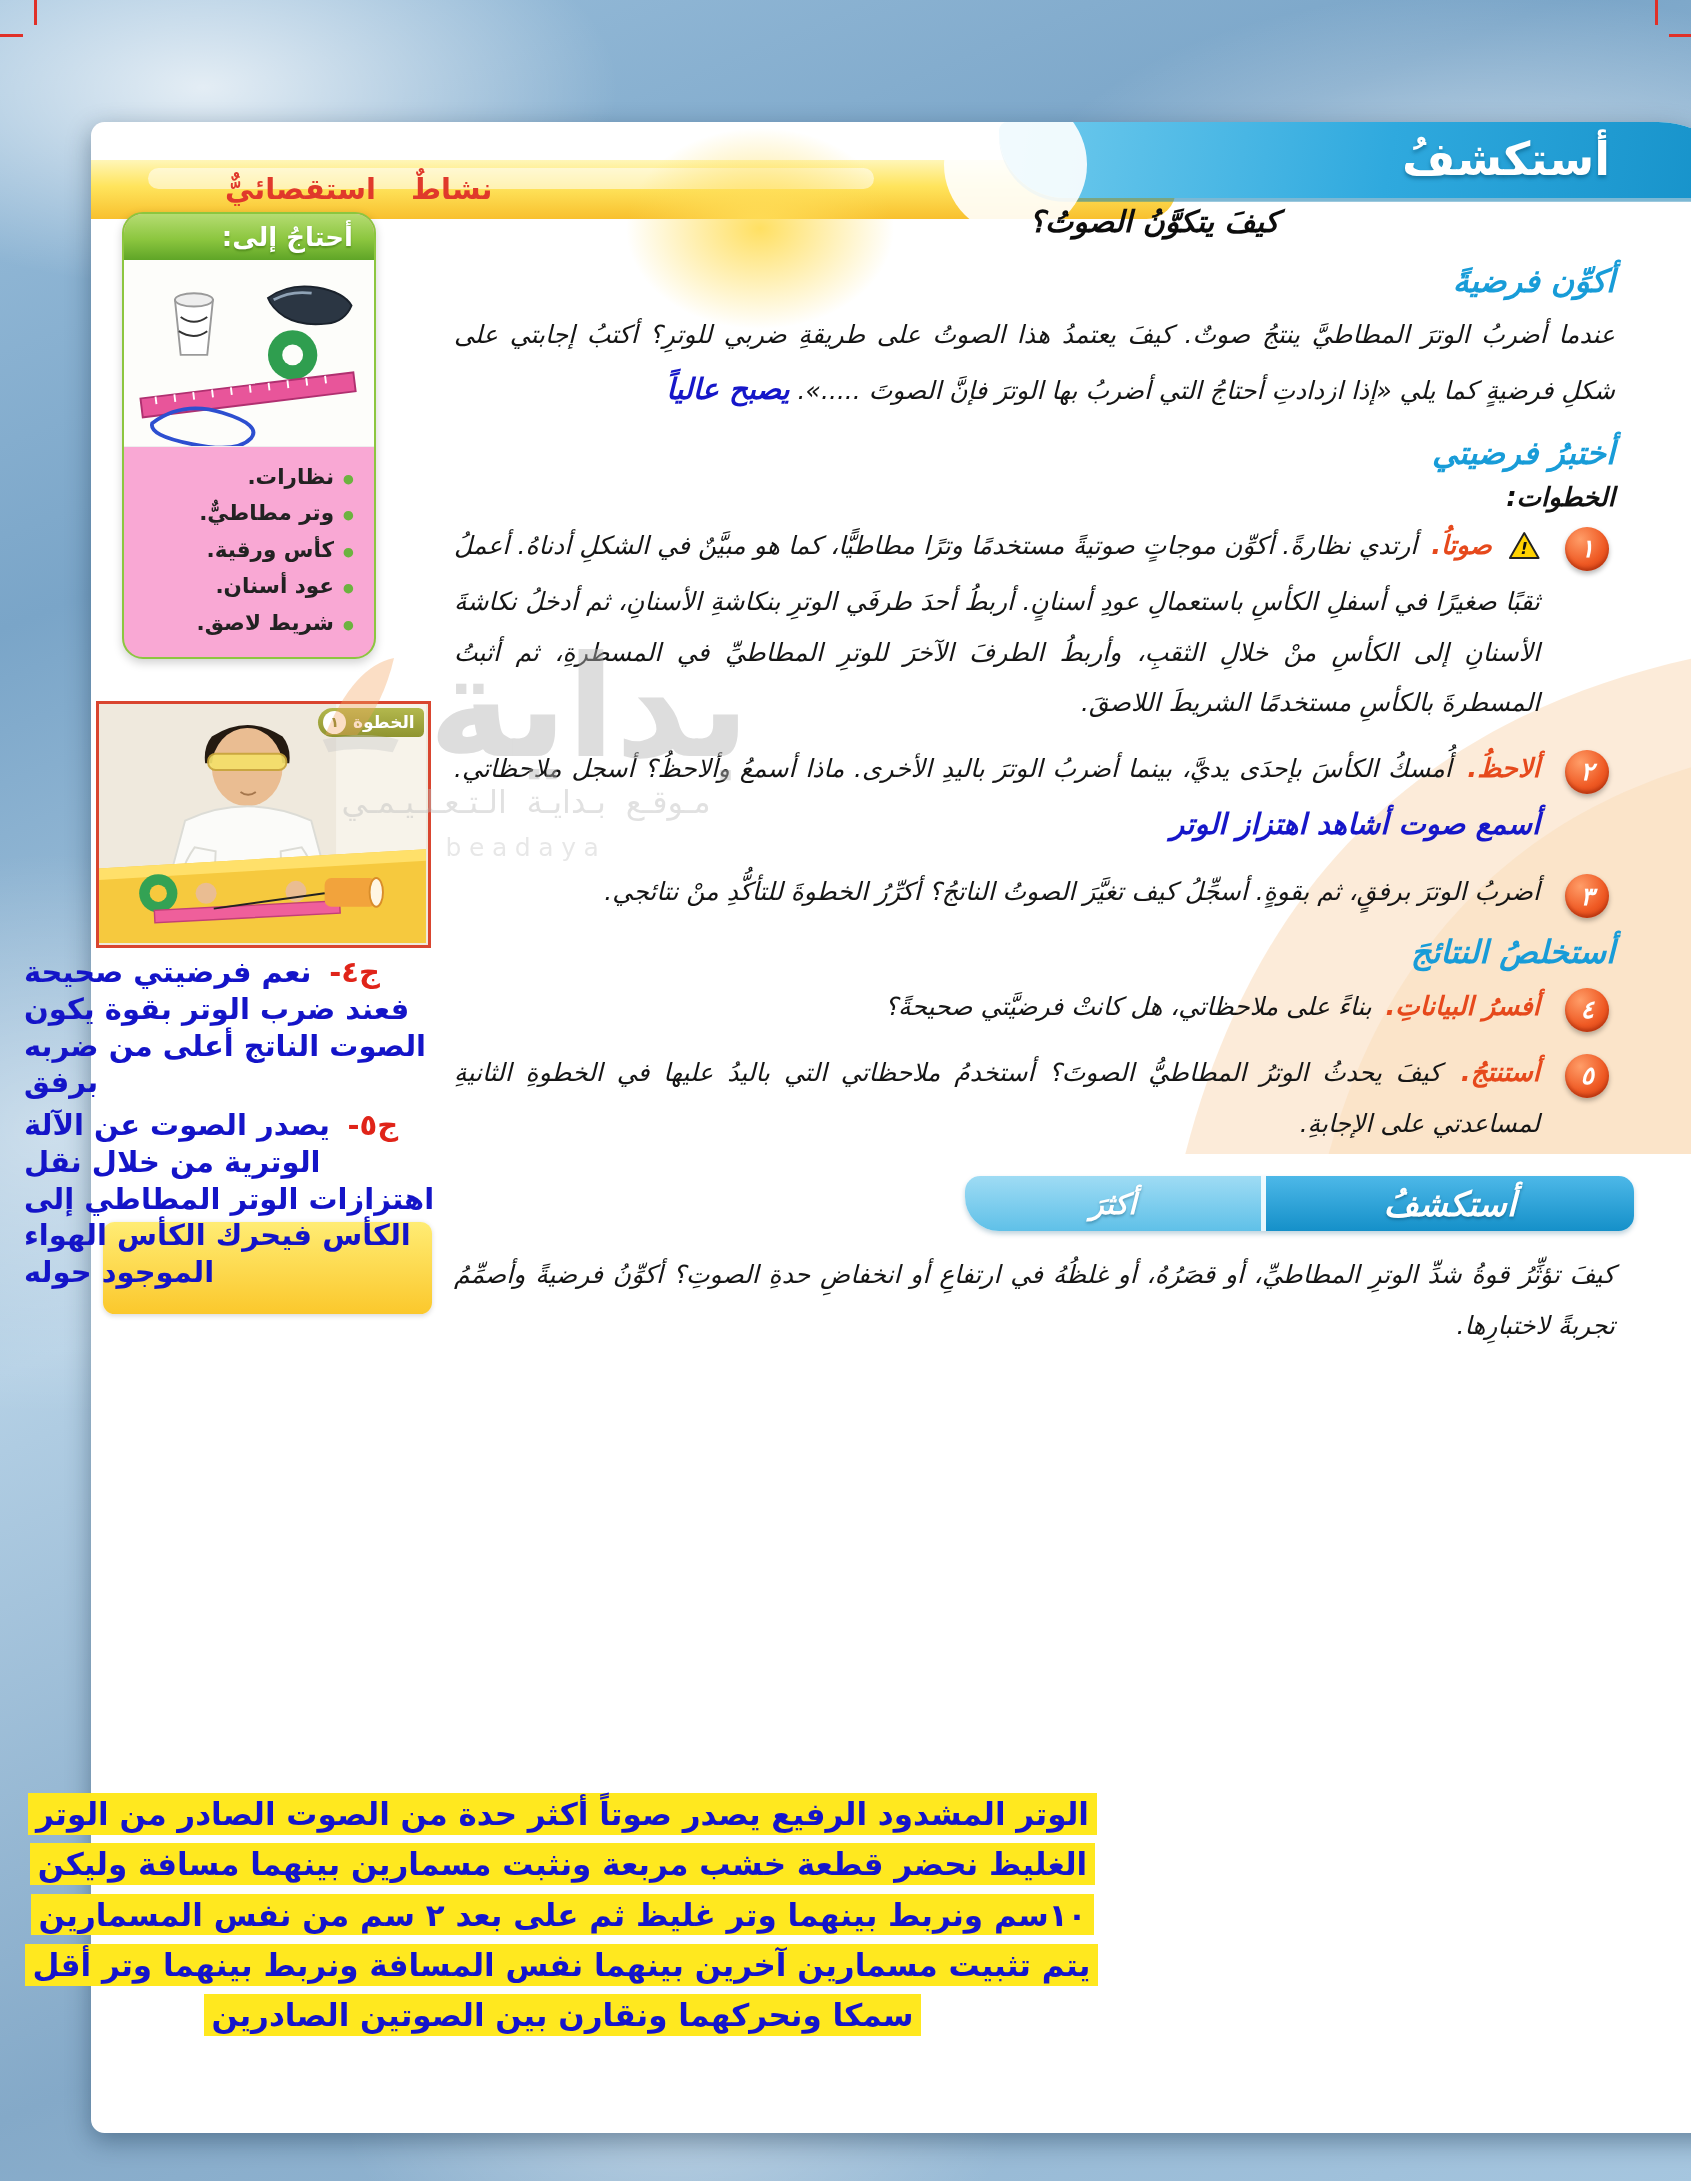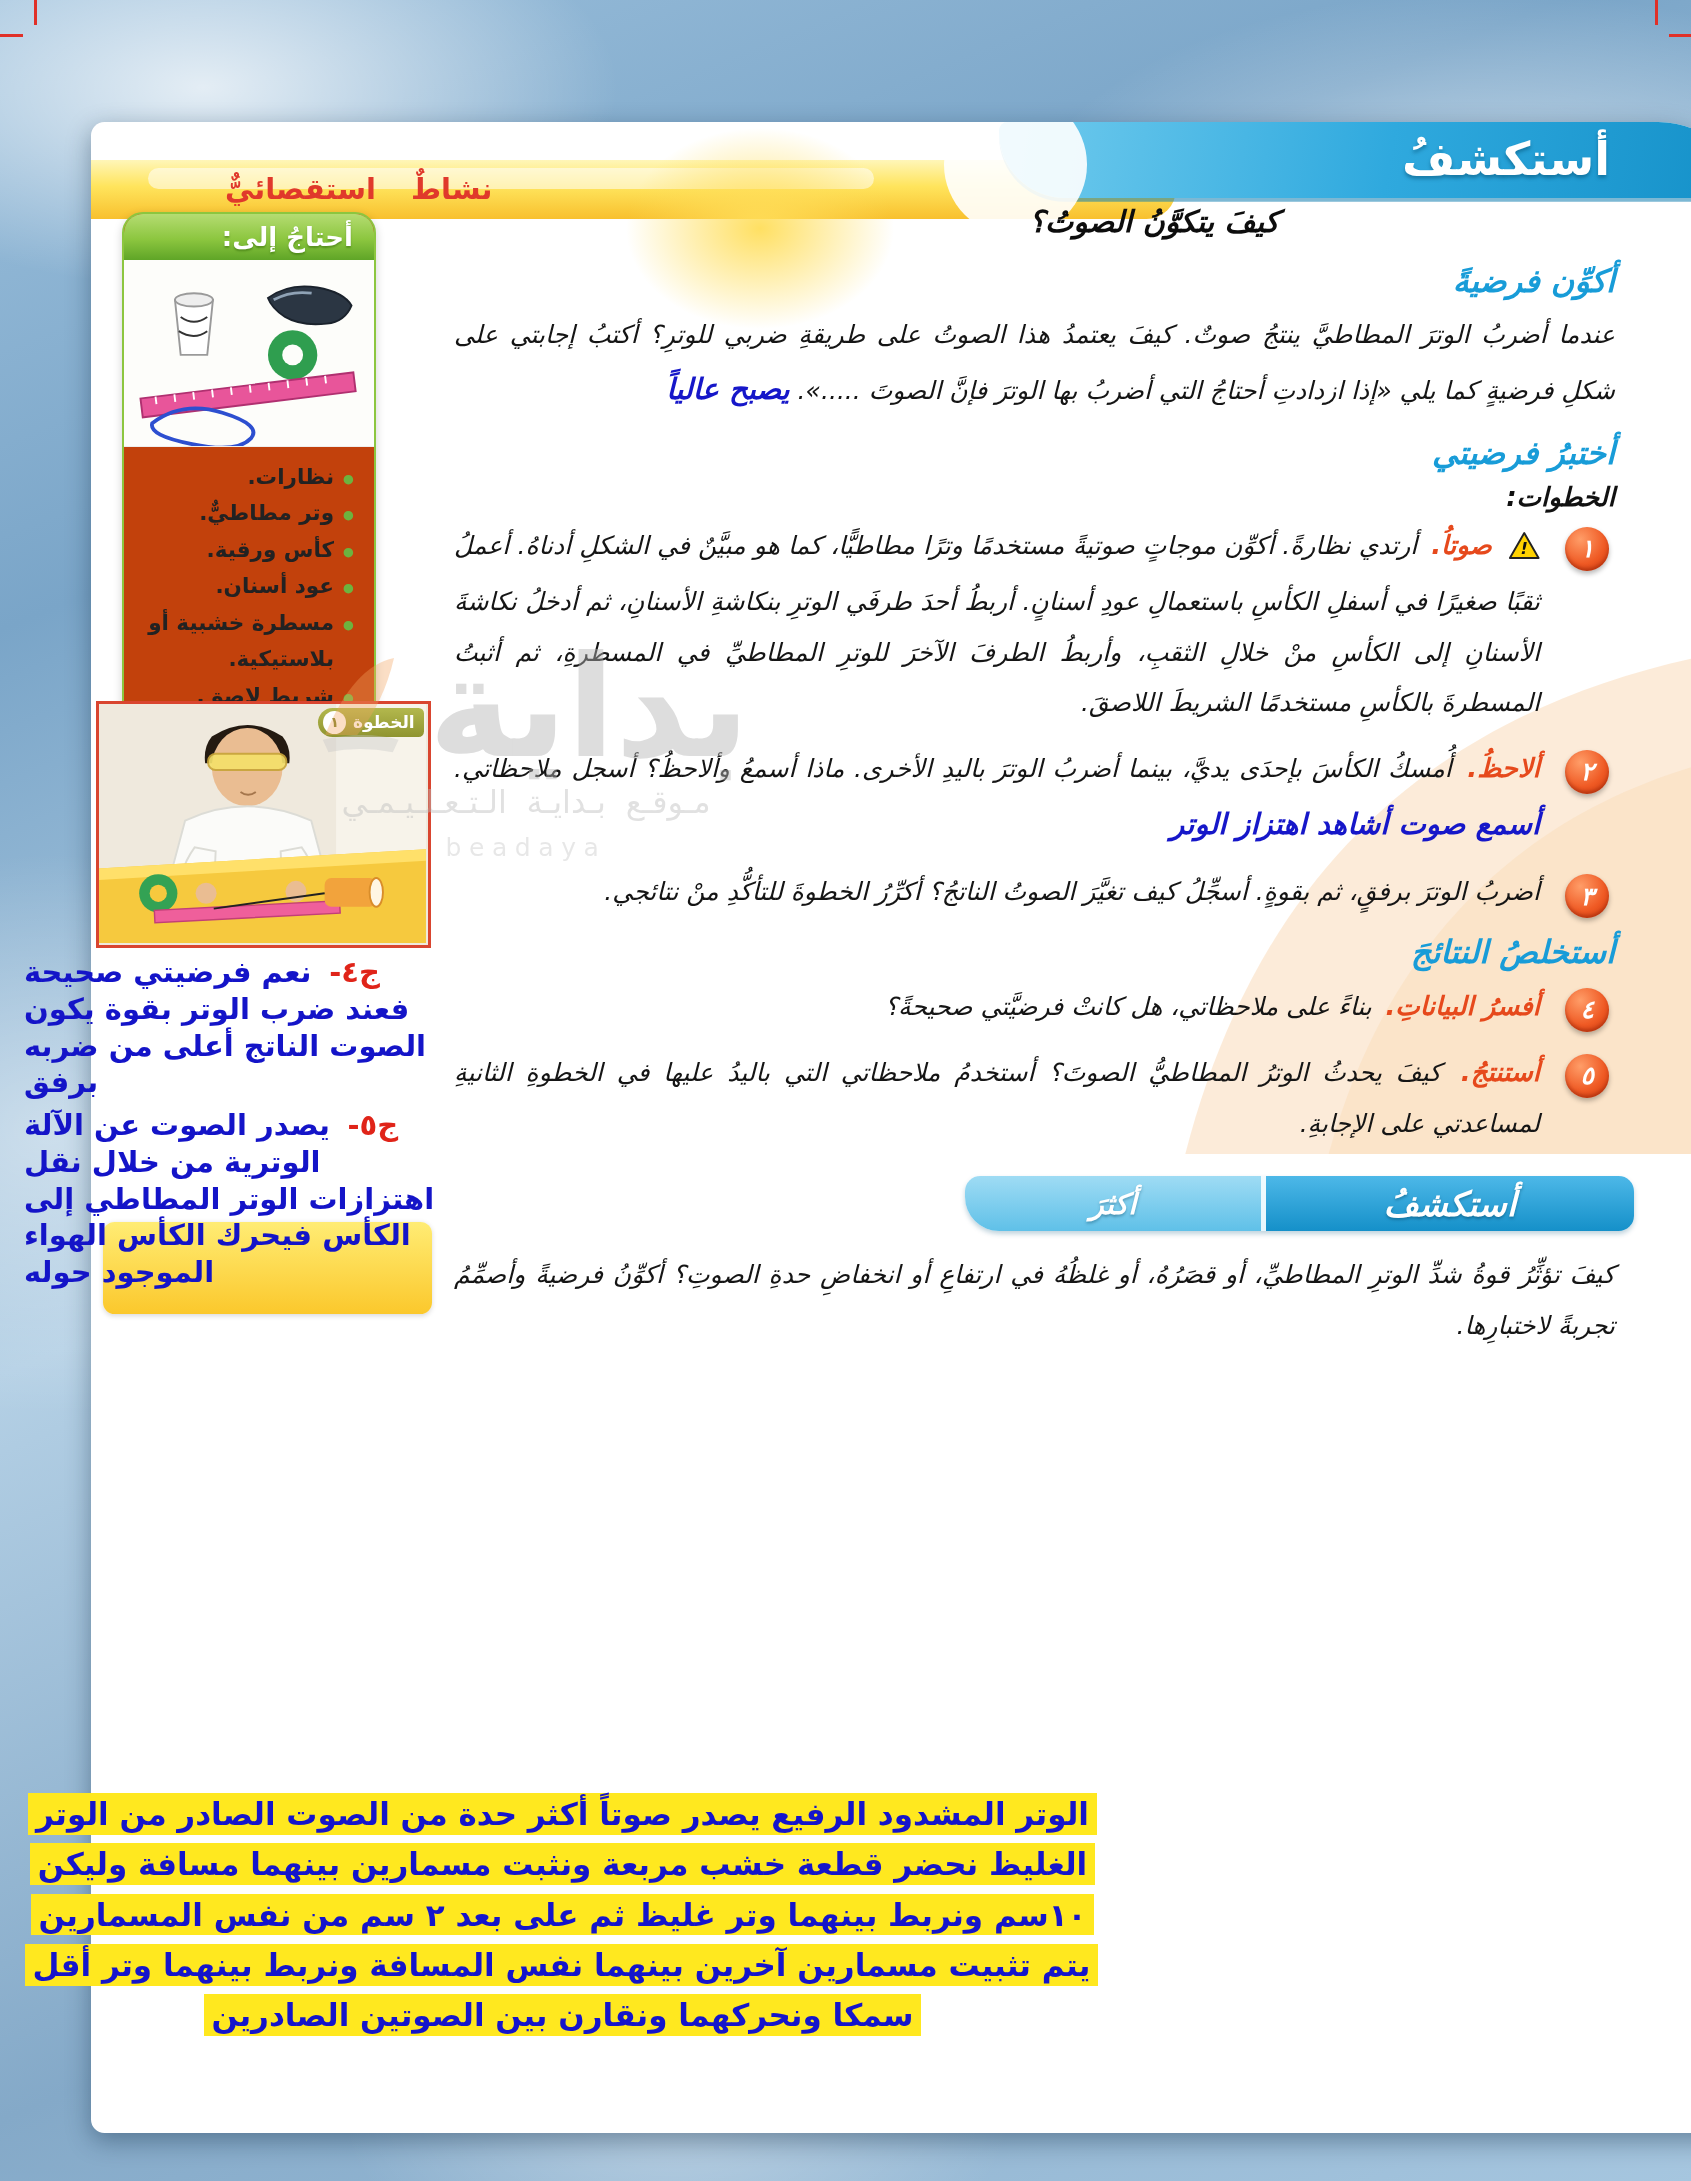--- a/index.html
+++ b/index.html
@@ -100,21 +100,21 @@
   .em-sub {
     flex:1; background:linear-gradient(180deg,#9fdcf4,#5fc0e8);
     display:flex; align-items:center; justify-content:center;
     color:#fff; font-size:29px; font-weight:bold; text-shadow:0 1.9px 2.9px rgba(0,60,90,.35);
     border-right:5.7px solid rgba(255,255,255,.85);
   }
 
   
   .materials {
     position:absolute; left:122px; top:212px; width:254px; z-index:10;
-    background:#c2410c; border:2.9px solid #8cc63f; border-radius:21px;
+    background:#f9a8d4; border:2.9px solid #8cc63f; border-radius:21px;
     box-shadow:0 3.8px 9.6px rgba(0,0,0,.18); overflow:hidden;
   }
   .materials-title {
     height:46px; background:linear-gradient(180deg,#b5dc72 0%, #8cc63f 55%, #5fa527 100%);
     color:#fff; font-size:26px; font-weight:bold; direction:rtl;
     display:flex; align-items:center; padding-right:21px;
     border-radius:17px 17px 0 0; text-shadow:0 1.9px 1.9px rgba(40,90,0,.4);
   }
   .materials-fig { display:block; width:100%; height:187px; background:#fdfdfa; border-bottom:1px solid #eee; }
   .materials-list { list-style:none; direction:rtl; padding:11.5px 17px 15.3px 11.5px; }
@@ -296,21 +296,20 @@
       <path d="M32,132 v8 M52,132 v8 M72,132 v8 M92,132 v8 M112,132 v8 M132,132 v8 M152,132 v8 M172,132 v8 M192,132 v8 M212,132 v8" stroke="#fff" stroke-width="2"></path>
     </g>
 
     <path d="M28,172 q32,-24 74,-11 q42,13 30,27 q-15,16 -62,6 q-46,-9 -42,-22 z" fill="none" stroke="#2d4fd0" stroke-width="4"></path>
   </svg>
   <ul class="materials-list">
     <li>نظارات.</li>
     <li>وتر مطاطيٌّ.</li>
     <li>كأس ورقية.</li>
     <li>عود أسنان.</li>
-    <li>مسطرة خشبية أو بلاستيكية.</li>
     <li>شريط لاصق.</li>
   </ul>
 </div>
 
 <div class="photo">
   <svg viewBox="0 0 342 250" width="327" height="239">
     <rect width="342" height="250" fill="#efe9dd"></rect>
     <rect x="248" width="94" height="250" fill="#f7f3ea"></rect>
 
     <path d="M118,34 q38,-24 74,0 q9,11 7,28 l-88,0 q-2,-17 7,-28 z" fill="#241a11"></path>

